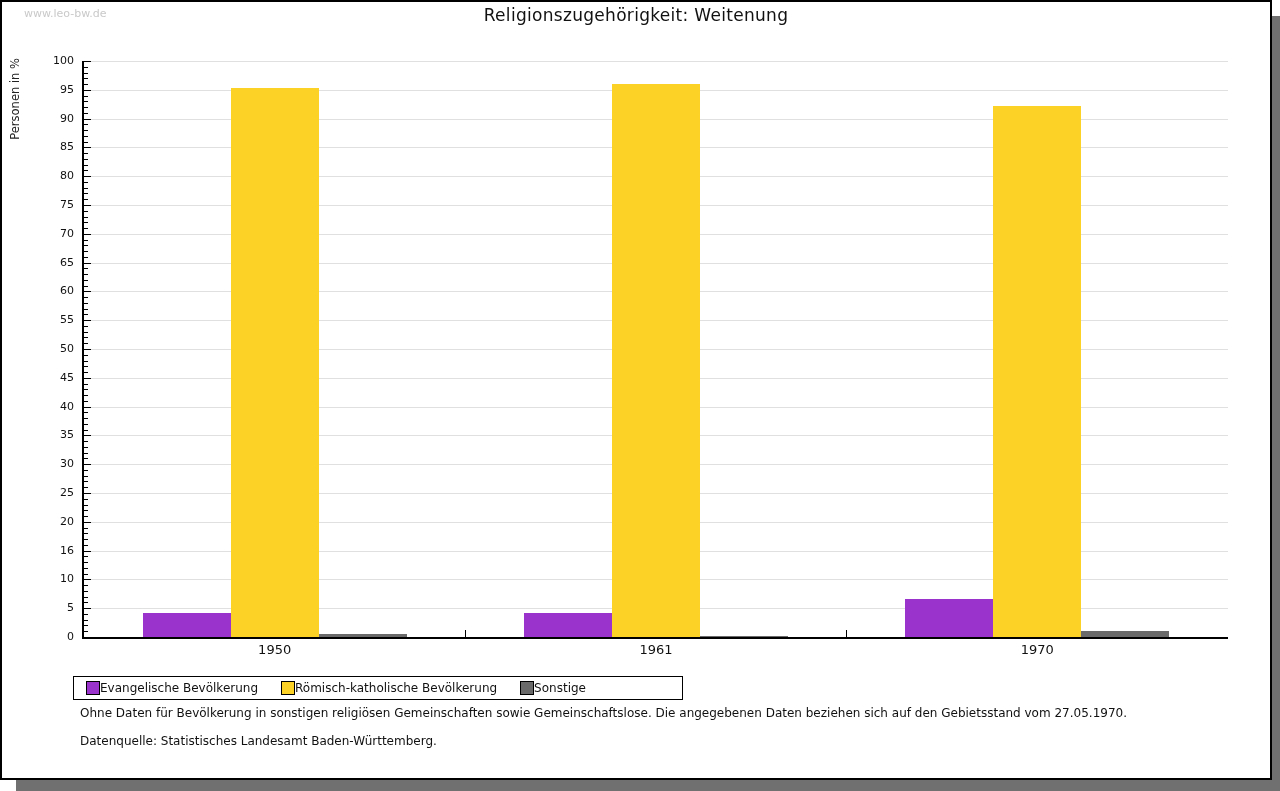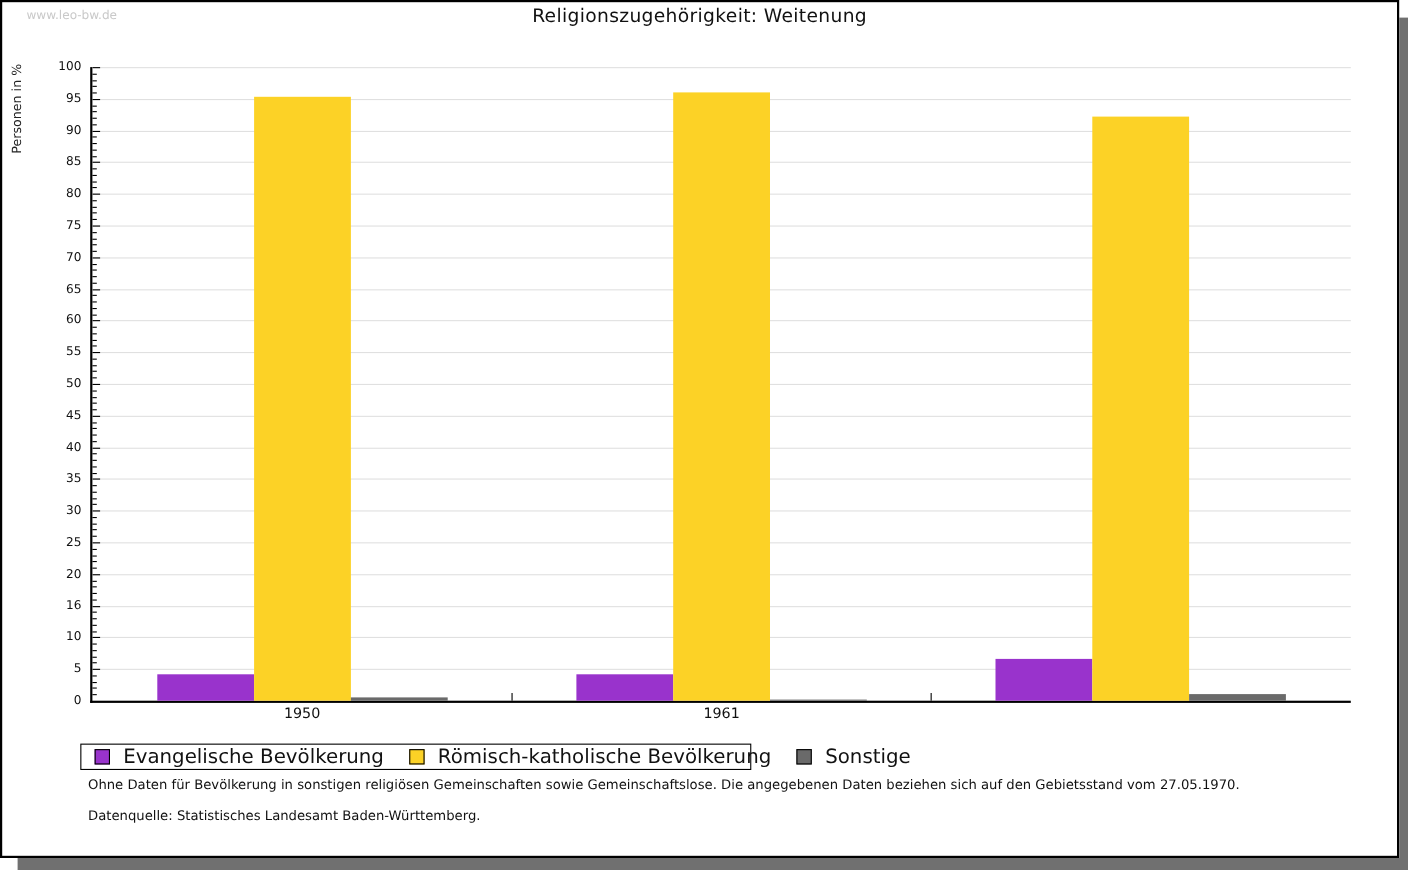--- a/index.html
+++ b/index.html
@@ -29,21 +29,21 @@
   .tick { position:absolute; left:0; height:1px; background:#000; }
   .tick.major { width:7px; }
   .tick.minor { width:4px; }
   .bar { position:absolute; bottom:0; width:88px; }
   .category-separator-tick { position:absolute; bottom:0; width:1px; height:7px; background:#000; }
   .x-axis-labels { position:absolute; left:44px; top:588px; width:1144px; height:18px; }
   .x-tick-label { position:absolute; text-align:center; font-size:13px; color:#111; }
   .legend { position:absolute; left:71px; top:674px; width:610px; height:24px;
     border:1px solid #000; box-sizing:border-box; display:flex; align-items:center;
     gap:23px; padding:0 12px; background:#fff; }
-  .legend-item { display:flex; align-items:center; gap:12px; font-size:18px; color:#111; white-space:nowrap; }
+  .legend-item { display:flex; align-items:center; gap:0; font-size:12px; color:#111; white-space:nowrap; }
   .legend-swatch { width:12px; height:12px; border:1px solid #000; flex:0 0 auto; }
   .footnotes { position:absolute; left:78px; top:704px; width:1160px;
     font-size:12px; line-height:14.5px; color:#111; }
   .data-source { margin-top:13px; }
 </style>
 </head>
 <body>
 
 <div class="shadow-right"></div>
 <div class="shadow-bottom"></div>
@@ -209,20 +209,21 @@
         <div class="bar" style="left: 440px; height: 23.616px; background: rgb(153, 51, 204);"></div>
         <div class="bar" style="left: 528px; height: 552.96px; background: rgb(252, 210, 38);"></div>
         <div class="bar" style="left: 616px; height: 1.152px; background: rgb(106, 106, 106);"></div>
         <div class="bar" style="left: 821.333px; height: 38.016px; background: rgb(153, 51, 204);"></div>
         <div class="bar" style="left: 909.333px; height: 531.072px; background: rgb(252, 210, 38);"></div>
         <div class="bar" style="left: 997.333px; height: 6.336px; background: rgb(106, 106, 106);"></div>
       </div>
     <div class="x-axis-labels">
         <div class="x-tick-label" style="left: 0px; width: 381.333px;">1950</div>
         <div class="x-tick-label" style="left: 381.333px; width: 381.333px;">1961</div>
+        <div class="x-tick-label" style="left: 762.667px; width: 381.333px;">1970</div>
       </div>
   </div>
 
   <div class="legend">
       <div class="legend-item">
         <div class="legend-swatch" style="background: rgb(153, 51, 204);"></div>
         <span>Evangelische Bevölkerung</span>
       </div>
       <div class="legend-item">
         <div class="legend-swatch" style="background: rgb(252, 210, 38);"></div>

